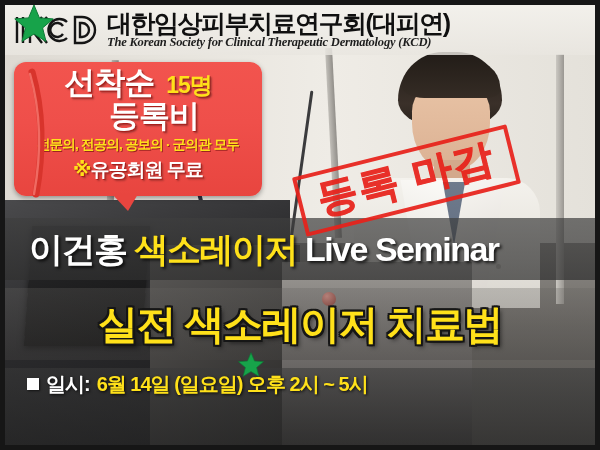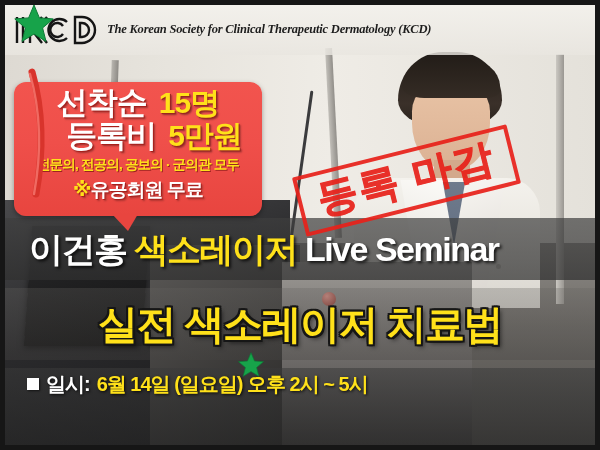--- a/index.html
+++ b/index.html
@@ -148,40 +148,39 @@
   
   .redbox{
     position:absolute;left:14px;top:62px;width:248px;height:134px;
     background:linear-gradient(180deg,#f2544e 0%,#ef4f4a 45%,#e8453f 100%);
     border-radius:12px;
     z-index:18;
     box-shadow:0 2px 5px rgba(0,0,0,.35);
     text-align:center;
     box-sizing:border-box;
     padding-top:5px;
-    margin-top:20px;
   }
   .redbox:after{
     content:"";position:absolute;left:98px;bottom:-15px;
     width:0;height:0;
     border-left:16px solid transparent;
     border-right:10px solid transparent;
     border-top:17px solid #e8453f;
   }
   .rb-row{
     display:flex;align-items:baseline;justify-content:center;
     gap:12px;line-height:1;
   }
   .rb-label{
     font-size:31px;font-weight:bold;color:#ffffff;
     letter-spacing:-1px;
     text-shadow:1px 1px 0 #a81f1b, 2px 2px 2px rgba(0,0,0,.35);
   }
   .rb-value{
-    font-size:30px;font-weight:bold;color:#ffe11a;
+    font-size:23px;font-weight:bold;color:#ffe11a;
     letter-spacing:-1px;
     text-shadow:1px 1px 0 #9b2420, 2px 2px 2px rgba(0,0,0,.4);
     text-align:center;
   }
   .rb-row2{margin-top:2px;padding-left:32px;}
   .rb-sub{
     margin-top:5px;
     font-size:13.5px;font-weight:bold;color:#ffe11a;
     letter-spacing:-.8px;
     text-shadow:1px 1px 0 #9b2420;
@@ -320,32 +319,32 @@
           <path d="M29 4 L18 16 L29 30"></path>
           <path d="M34 4 L23 16 L34 30"></path>
           <path d="M54 9 a11 11 0 1 0 0 16"></path>
           <path d="M50 13 a7 7 0 1 0 0 8"></path>
           <path d="M62 4 h7 a13 13 0 0 1 0 26 h-7 z"></path>
           <path d="M67 10 h2 a7 7 0 0 1 0 14 h-2 z"></path>
         </g>
       </svg>
     </div>
     <div class="head-txt">
+      <div class="head-ko">대한임상피부치료연구회(대피연)</div>
       <div class="head-en">The Korean Society for Clinical Therapeutic Dermatology (KCD)</div>
     </div>
   </div>
 
   <div class="redbox">
     <div class="rb-row">
       <span class="rb-label">선착순</span>
       <span class="rb-value">15명</span>
     </div>
     <div class="rb-row rb-row2">
       <span class="rb-label">등록비</span>
-      <span class="rb-value">5만원</span>
     </div>
     <div class="rb-sub">전문의, 전공의, 공보의 · 군의관 모두</div>
     <div class="rb-sub2">
       <span class="mark">※</span><span>유공회원 무료</span>
     </div>
   </div>
 
   <div class="wand">
     <svg width="90" height="150" viewBox="0 0 90 150" aria-hidden="true">
       <path d="M26 20 C34 48, 40 86, 30 142" stroke="#d8342c" stroke-width="7" fill="none" stroke-linecap="round"></path>

